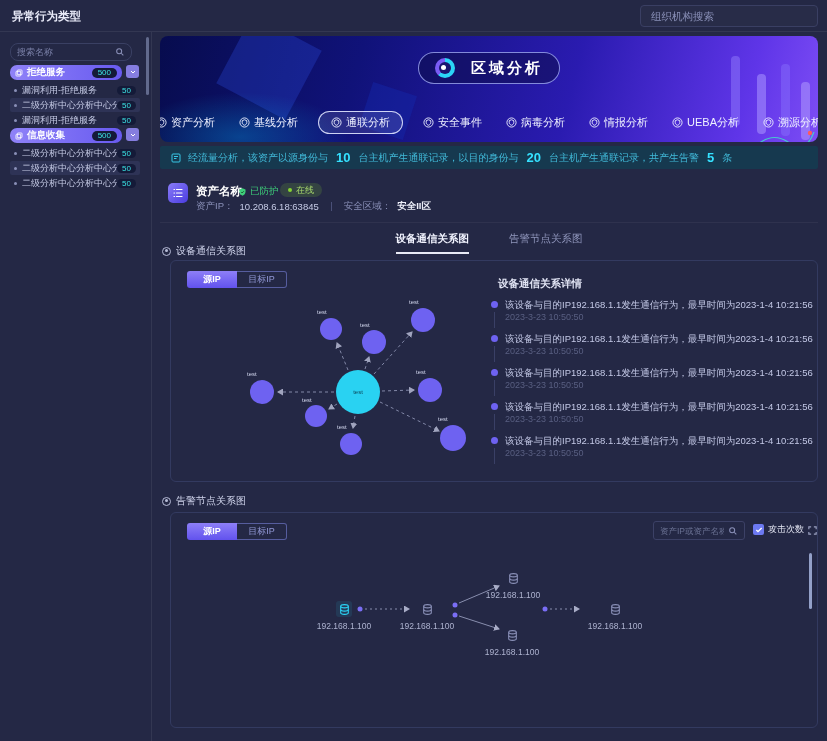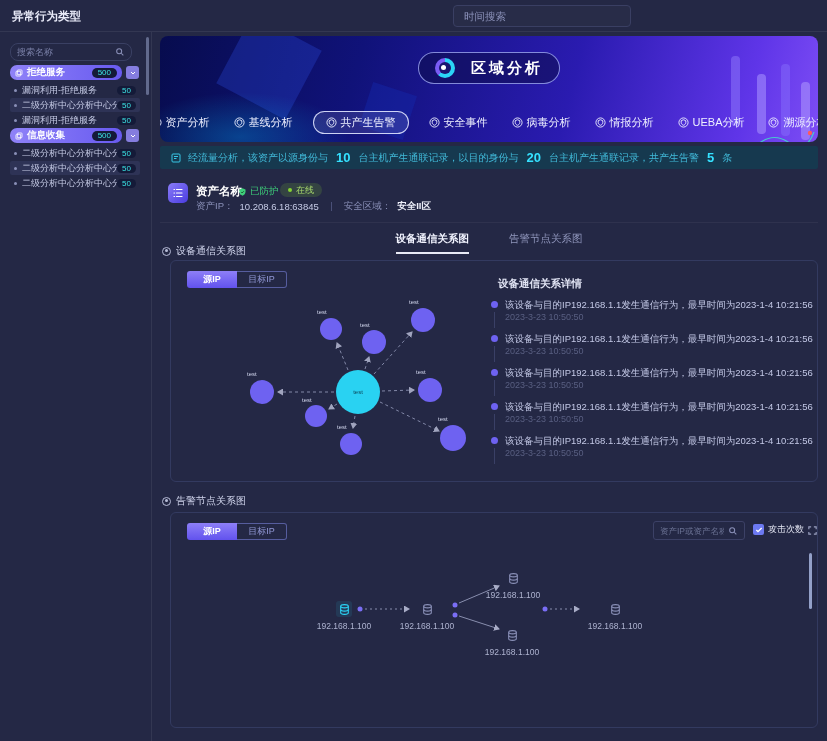--- a/index.html
+++ b/index.html
@@ -11,21 +11,21 @@
   .top-title { position:absolute; left:12px; top:9px; font-size:11.5px; font-weight:bold; color:#e8eaf8; white-space:nowrap; }
   .hd-input { position:absolute; top:5px; height:22px; border:1px solid #3a3f63; border-radius:4px; background:rgba(255,255,255,.02); display:flex; align-items:center; padding:0 10px; font-size:10.5px; color:#8a90b8; }
   .hd-input input { background:transparent; border:none; outline:none; color:#cfd3ea; font-size:10.5px; width:100%; }
   .hd-input input::placeholder { color:#8a90b8; }
 
   
   .sidebar { position:absolute; left:0; top:32px; width:152px; height:709px; border-right:1px solid rgba(255,255,255,.07); }
   .sb-search { position:absolute; left:10px; top:11px; width:122px; height:18px; border:1px solid #3a4063; border-radius:8px; display:flex; align-items:center; padding:0 6px; }
   .sb-search input { flex:1; background:transparent; border:none; outline:none; font-size:9px; color:#cfd3ea; width:80px; }
   .sb-search input::placeholder { color:#7a80a8; }
-  .grp-row { position:absolute; left:10px; width:130px; height:15px; display:flex; align-items:center; }
+  .grp-row { position:absolute; left:10px; width:130px; height:15px; display:flex; }
   .grp-pill { width:112px; height:15px; border-radius:7px; background:linear-gradient(90deg,#8f82f8,#685af0); display:flex; align-items:center; padding:0 5px; cursor:pointer; }
   .grp-icon { width:8px; height:8px; margin-right:4px; flex:none; }
   .grp-label { font-size:9.5px; font-weight:bold; color:#fff; white-space:nowrap; flex:1; }
   .grp-badge { background:#141a38; color:#3be3e3; font-size:8px; line-height:10px; padding:0 6px; border-radius:6px; }
   .grp-chevron { width:13px; height:13px; margin-left:4px; border-radius:3px; background:rgba(150,140,250,.85); display:flex; align-items:center; justify-content:center; cursor:pointer; }
   .sub-row { position:absolute; left:10px; width:130px; height:14px; display:flex; align-items:center; padding:0 4px; border-radius:2px; cursor:pointer; }
   .sub-row.alt { background:#2e3356; }
   .sub-dot { width:3px; height:3px; border-radius:50%; background:#8a90b8; margin-right:5px; flex:none; }
   .sub-label { font-size:9px; color:#c6cbe6; white-space:nowrap; flex:1; overflow:hidden; }
   .sub-badge { background:#141a38; color:#3be3e3; font-size:8px; line-height:9px; padding:0 5px; border-radius:5px; }
@@ -109,22 +109,22 @@
 
   svg.arrows { position:absolute; left:0; top:0; }
 </style>
 </head>
 <body>
 
 <div id="app">
 
   <div class="top-header">
     <div class="top-title">异常行为类型</div>
-    <div class="hd-input" style="left:453px;width:178px;">
-      <input placeholder="时间搜索" style="">
+    <div class="hd-input" style="left:640px;width:178px;">
+      <input placeholder="组织机构搜索" style="">
     </div>
   </div>
 
   <div class="sidebar">
     <div class="sb-search">
       <input placeholder="搜索名称" style="">
       <svg width="10" height="10" viewBox="0 0 24 24" fill="none" stroke="#8a90b8" stroke-width="2.5">
           <circle cx="10" cy="10" r="6"></circle>
           <path d="M15 15l5 5"></path>
         </svg>
@@ -226,21 +226,21 @@
             <circle cx="12" cy="12" r="10"></circle>
             <path d="M12 6l5 2v4c0 3-2.2 5-5 6-2.8-1-5-3-5-6V8z"></path>
           </svg>
         <span>基线分析</span>
       </div>
       <div class="nav-item active">
         <svg width="11" height="11" viewBox="0 0 24 24" fill="none" stroke="currentColor" stroke-width="2">
             <circle cx="12" cy="12" r="10"></circle>
             <path d="M12 6l5 2v4c0 3-2.2 5-5 6-2.8-1-5-3-5-6V8z"></path>
           </svg>
-        <span>共产生告警</span>
+        <span>通联分析</span>
       </div>
       <div class="nav-item">
         <svg width="11" height="11" viewBox="0 0 24 24" fill="none" stroke="currentColor" stroke-width="2">
             <circle cx="12" cy="12" r="10"></circle>
             <path d="M12 6l5 2v4c0 3-2.2 5-5 6-2.8-1-5-3-5-6V8z"></path>
           </svg>
         <span>安全事件</span>
       </div>
       <div class="nav-item">
         <svg width="11" height="11" viewBox="0 0 24 24" fill="none" stroke="currentColor" stroke-width="2">

